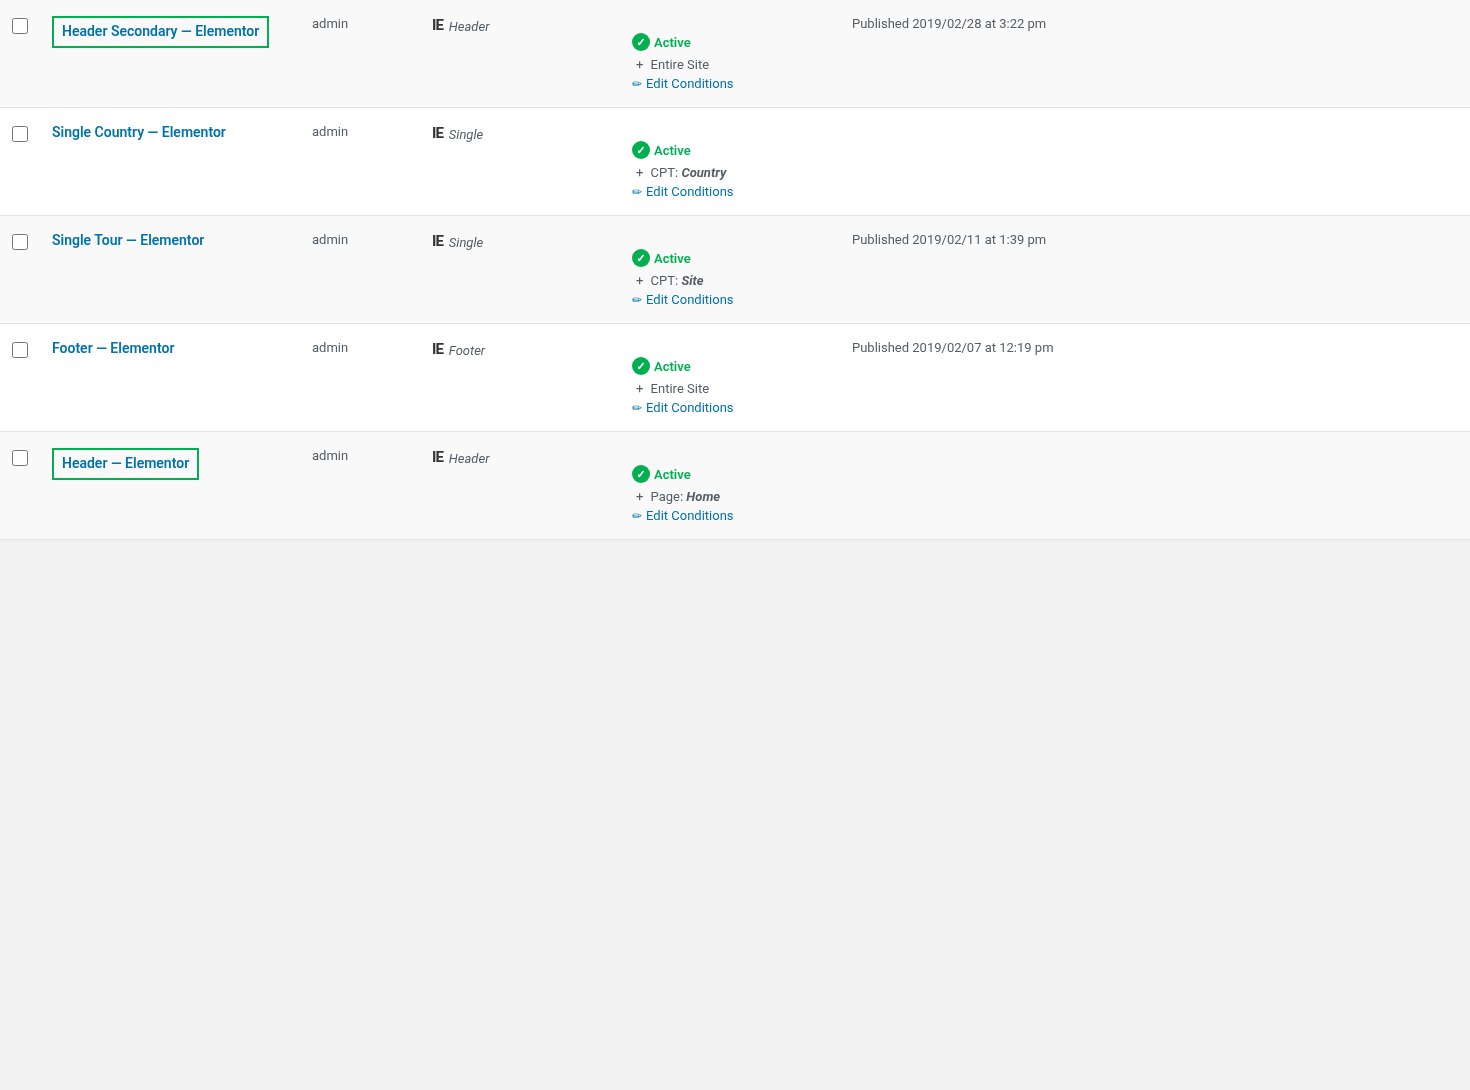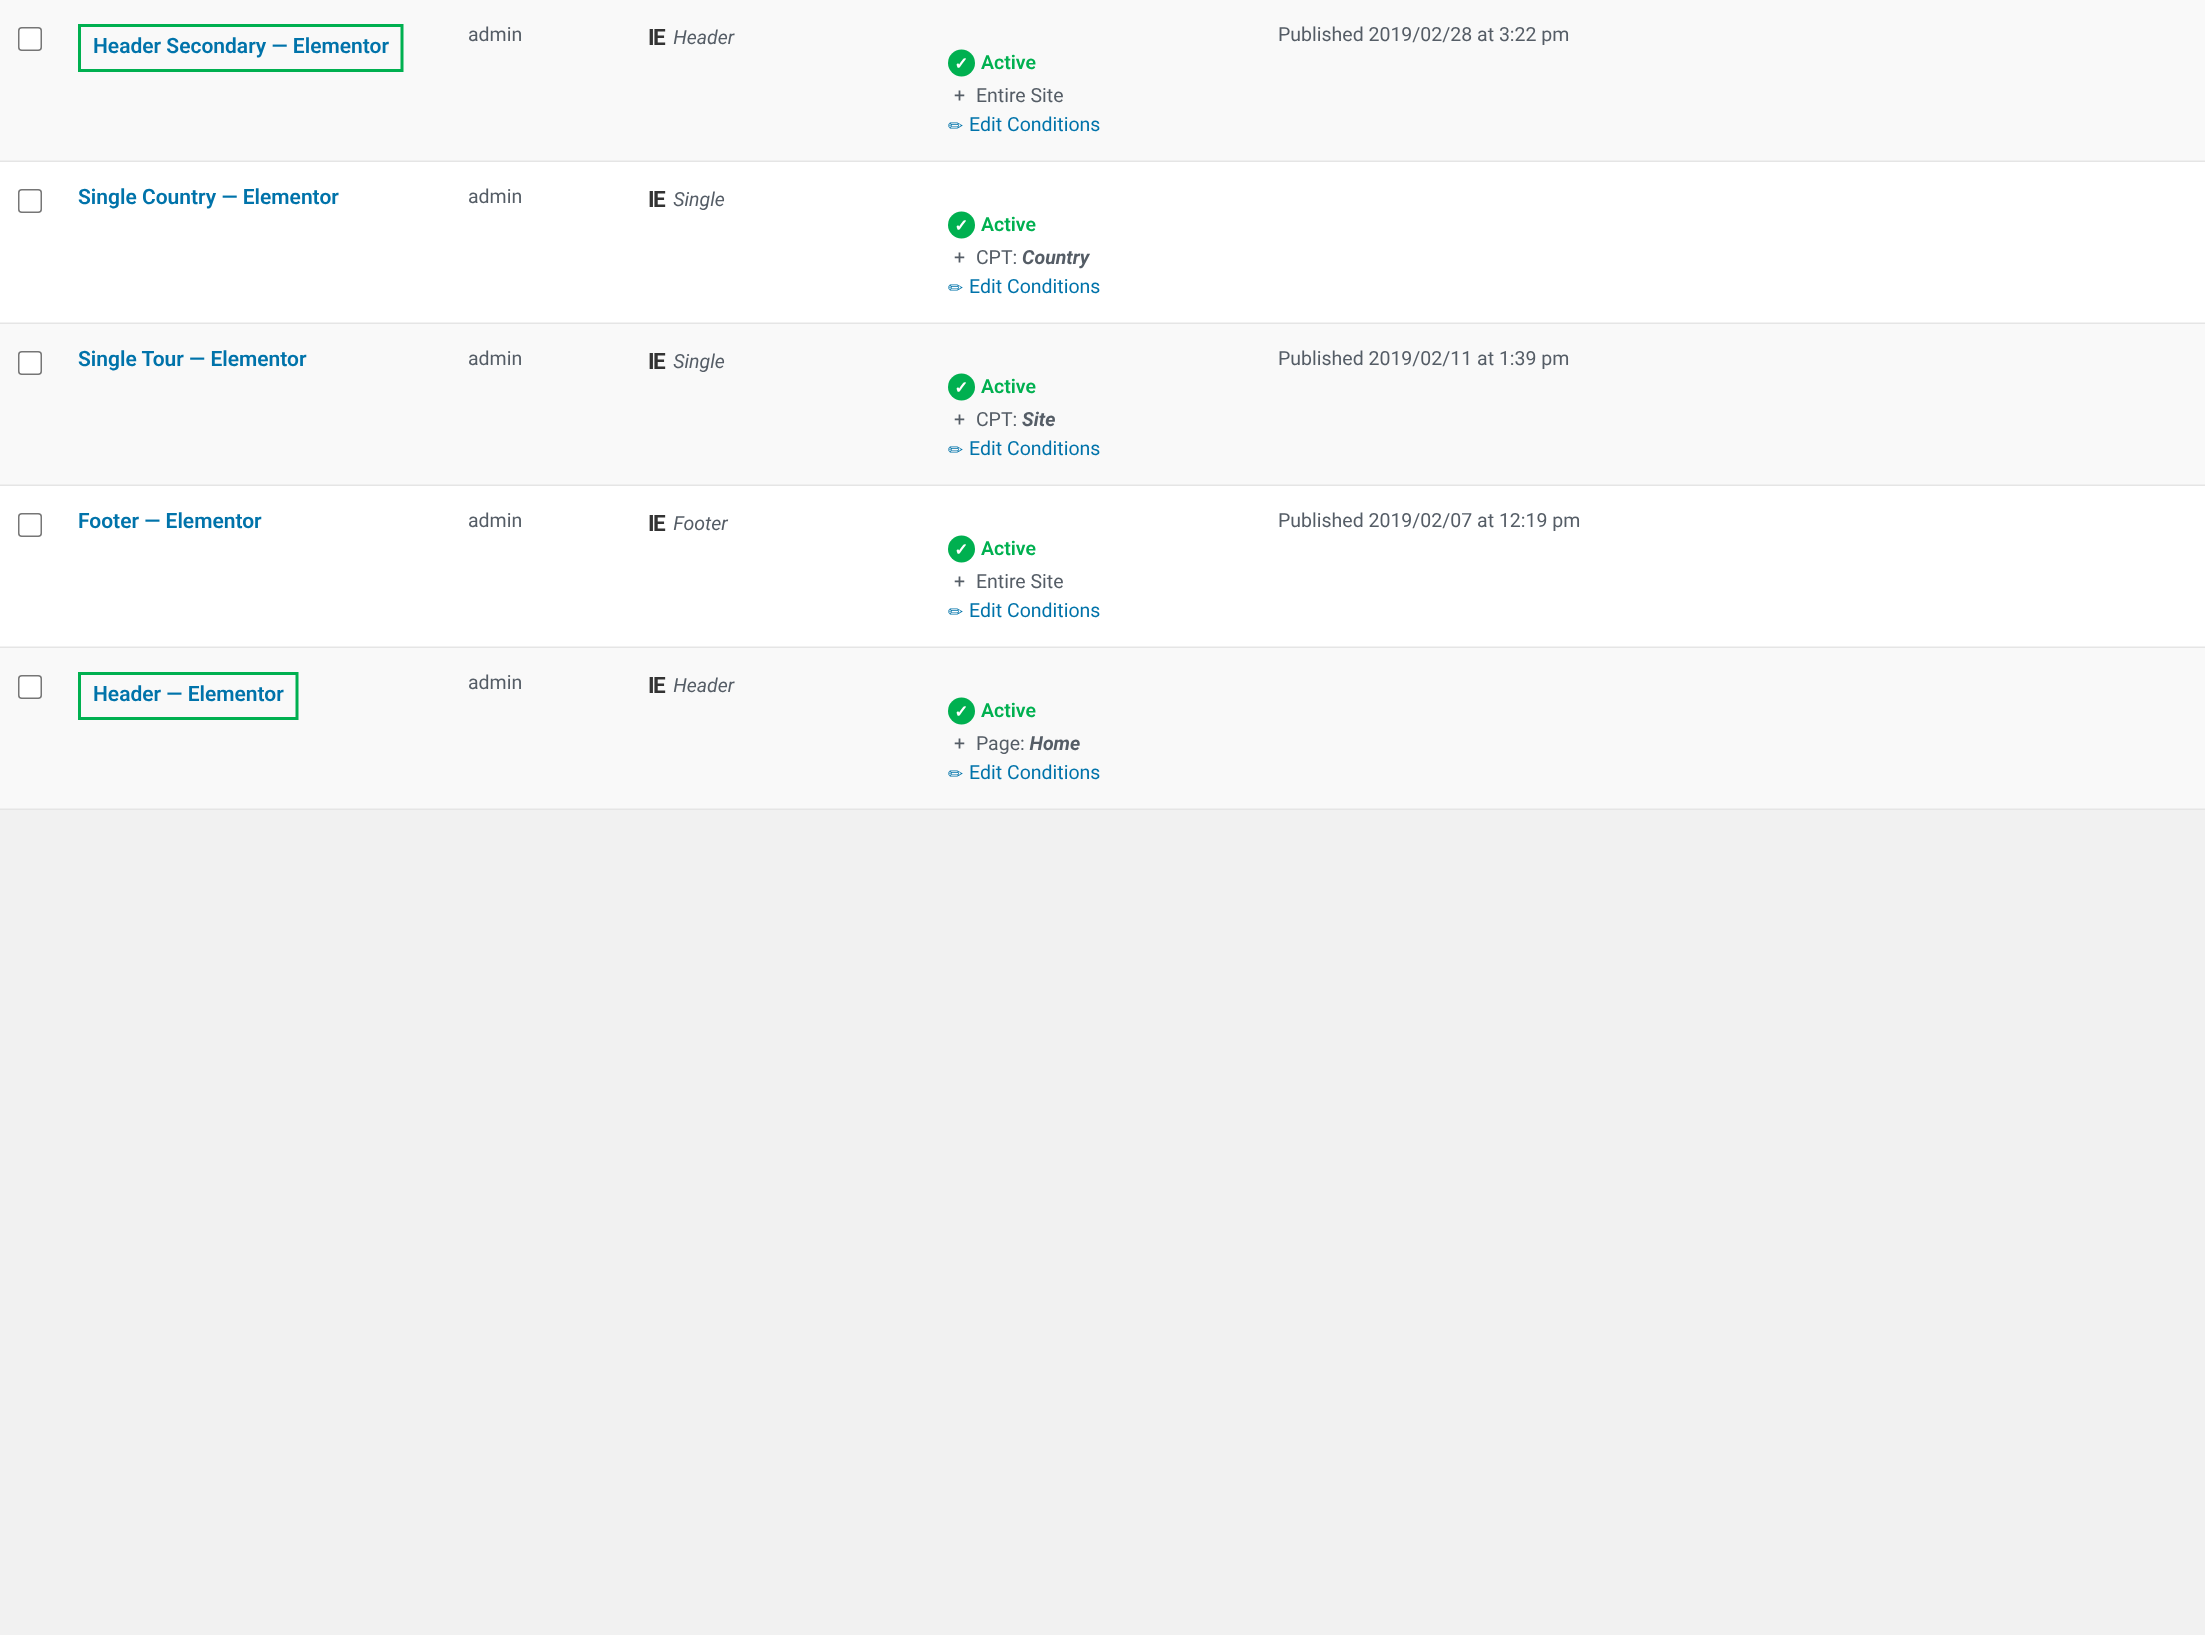--- a/index.html
+++ b/index.html
@@ -38,21 +38,21 @@
     }
     .col-author {
       width: 120px;
       flex-shrink: 0;
       color: #555d66;
     }
     .col-type {
       width: 200px;
       flex-shrink: 0;
       display: flex;
-      align-items: center;
+      align-items: flex-end;
       gap: 6px;
     }
     .col-status {
       width: 220px;
       flex-shrink: 0;
       margin-top: 17px;
     }
     .col-date {
       flex: 1;
       color: #555d66;

